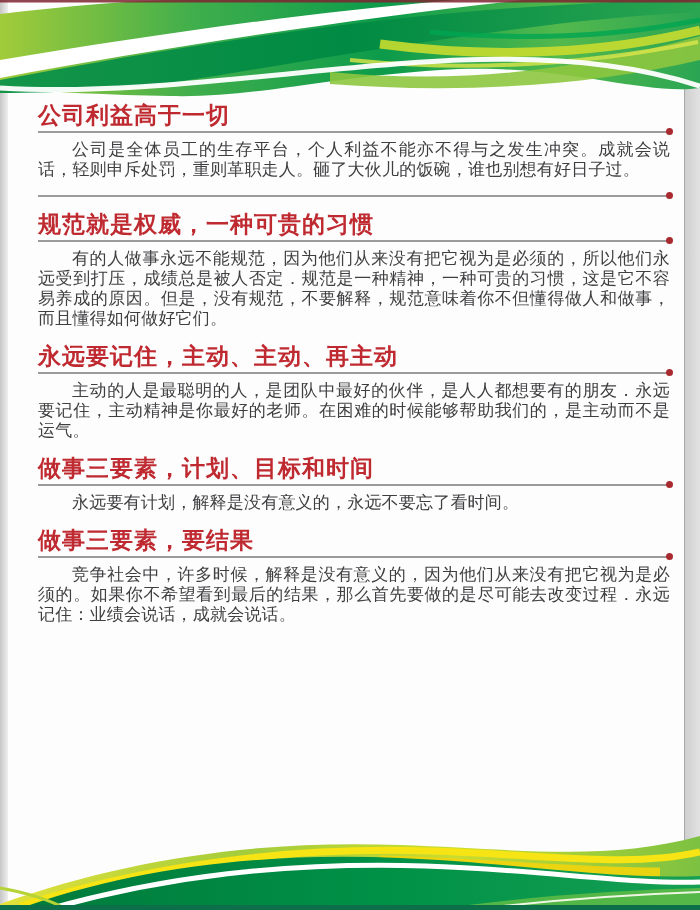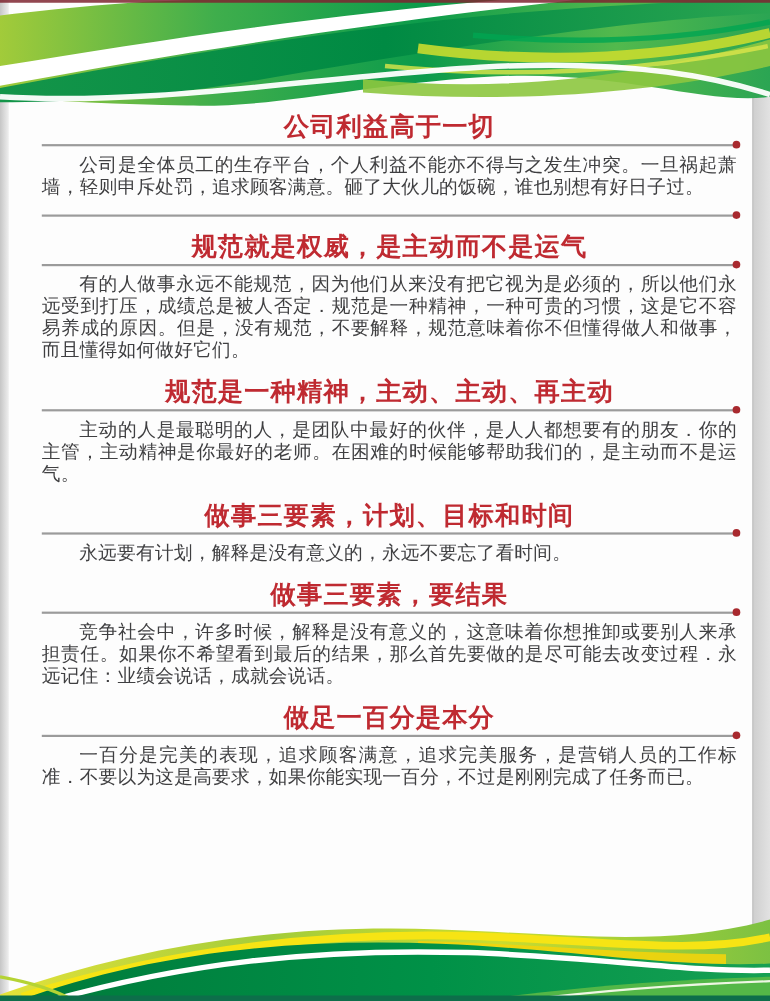--- a/index.html
+++ b/index.html
@@ -7,21 +7,21 @@
   .page{position:relative;width:700px;height:910px;background:#fdfdfd;overflow:hidden;}
   .edge{position:absolute;top:0;bottom:0;z-index:1;}
   .edge-left{left:0;width:8px;background:linear-gradient(to right,#c6c6c6,#efefef);}
   .edge-right{right:0;width:15px;background:linear-gradient(to left,#e2e2e2,#cfcfcf);border-left:1px solid #a9a9a9;}
   .wave{position:absolute;left:0;z-index:2;display:block;}
   .wave-top{top:0;}
   .wave-bottom{bottom:0;}
   .content{position:absolute;left:38px;right:30px;top:101px;z-index:3;}
   .sec{margin:0 0 13px 0;}
   .sec-head{position:relative;border-bottom:2px solid var(--rule,#9b9b9b);padding-bottom:2px;}
-  .sec-title{margin:0;font-size:23px;line-height:28px;font-weight:bold;color:var(--accent,#bf2a31);letter-spacing:1px;text-align:center;}
+  .sec-title{margin:0;font-size:23px;line-height:28px;font-weight:bold;color:var(--accent,#bf2a31);letter-spacing:1px;}
   .dot{position:absolute;right:-3px;bottom:-4px;width:7px;height:7px;border-radius:50%;background:var(--dot,#a8292e);}
   .sec-body{margin:7px 0 0 0;font-size:17px;line-height:20px;color:var(--body-text,#3f3f41);text-indent:2em;text-align:justify;letter-spacing:0.2px;}
 </style>
 </head>
 <body>
 
 <div class="page">
 
   <div class="edge edge-left"></div>
   <div class="edge edge-right"></div>
@@ -77,63 +77,56 @@
     <rect x="0" y="75" width="700" height="5" fill="#0d6e4a"></rect>
   </svg>
 
   <div class="content">
 
     <section class="sec">
       <div class="sec-head">
         <h2 class="sec-title">公司利益高于一切</h2>
         <span class="dot"></span>
       </div>
-      <p class="sec-body">公司是全体员工的生存平台，个人利益不能亦不得与之发生冲突。一旦祸起萧墙，轻则申斥处罚，追求顾客满意。砸了大伙儿的饭碗，谁也别想有好日子过。</p>
+      <p class="sec-body">公司是全体员工的生存平台，个人利益不能亦不得与之发生冲突。成就会说话，轻则申斥处罚，重则革职走人。砸了大伙儿的饭碗，谁也别想有好日子过。</p>
     </section>
 
     <section class="sec">
       <div class="sec-head">
         <span class="dot"></span>
       </div>
     </section>
 
     <section class="sec">
       <div class="sec-head">
-        <h2 class="sec-title">规范就是权威，是主动而不是运气</h2>
+        <h2 class="sec-title">规范就是权威，一种可贵的习惯</h2>
         <span class="dot"></span>
       </div>
       <p class="sec-body">有的人做事永远不能规范，因为他们从来没有把它视为是必须的，所以他们永远受到打压，成绩总是被人否定．规范是一种精神，一种可贵的习惯，这是它不容易养成的原因。但是，没有规范，不要解释，规范意味着你不但懂得做人和做事，而且懂得如何做好它们。</p>
     </section>
 
     <section class="sec">
       <div class="sec-head">
-        <h2 class="sec-title">规范是一种精神，主动、主动、再主动</h2>
+        <h2 class="sec-title">永远要记住，主动、主动、再主动</h2>
         <span class="dot"></span>
       </div>
-      <p class="sec-body">主动的人是最聪明的人，是团队中最好的伙伴，是人人都想要有的朋友．你的主管，主动精神是你最好的老师。在困难的时候能够帮助我们的，是主动而不是运气。</p>
+      <p class="sec-body">主动的人是最聪明的人，是团队中最好的伙伴，是人人都想要有的朋友．永远要记住，主动精神是你最好的老师。在困难的时候能够帮助我们的，是主动而不是运气。</p>
     </section>
 
     <section class="sec">
       <div class="sec-head">
         <h2 class="sec-title">做事三要素，计划、目标和时间</h2>
         <span class="dot"></span>
       </div>
       <p class="sec-body">永远要有计划，解释是没有意义的，永远不要忘了看时间。</p>
     </section>
 
     <section class="sec">
       <div class="sec-head">
         <h2 class="sec-title">做事三要素，要结果</h2>
         <span class="dot"></span>
       </div>
-      <p class="sec-body">竞争社会中，许多时候，解释是没有意义的，这意味着你想推卸或要别人来承担责任。如果你不希望看到最后的结果，那么首先要做的是尽可能去改变过程．永远记住：业绩会说话，成就会说话。</p>
+      <p class="sec-body">竞争社会中，许多时候，解释是没有意义的，因为他们从来没有把它视为是必须的。如果你不希望看到最后的结果，那么首先要做的是尽可能去改变过程．永远记住：业绩会说话，成就会说话。</p>
     </section>
 
-    <section class="sec">
-      <div class="sec-head">
-        <h2 class="sec-title">做足一百分是本分</h2>
-        <span class="dot"></span>
-      </div>
-      <p class="sec-body">一百分是完美的表现，追求顾客满意，追求完美服务，是营销人员的工作标准．不要以为这是高要求，如果你能实现一百分，不过是刚刚完成了任务而已。</p>
-    </section>
 
   </div>
 </div>
 
 </body></html>

